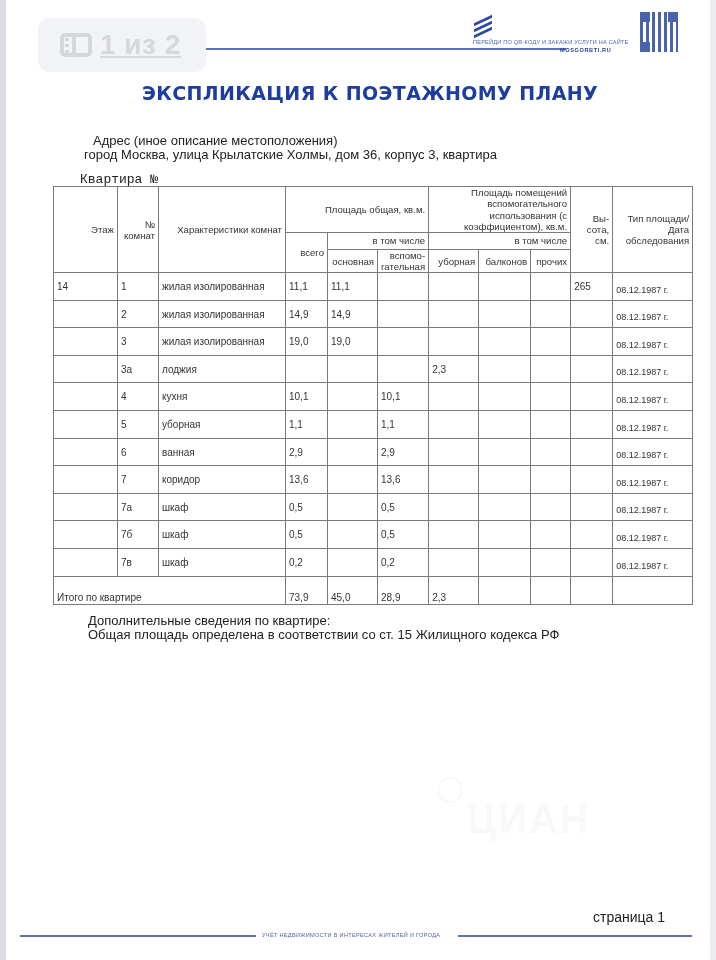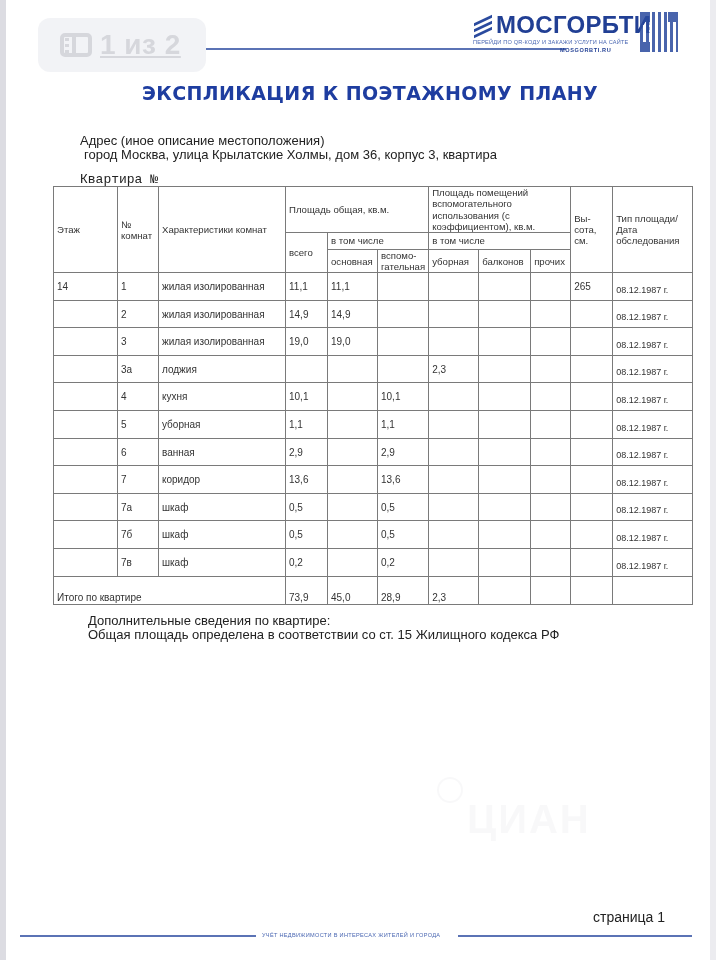--- a/index.html
+++ b/index.html
@@ -39,32 +39,32 @@
         repeating-linear-gradient(0deg, #ffffff 0 2px, transparent 2px 5px);
       opacity: 0.85;
     }
 
     .doc-title {
       position: absolute; left: 0; width: 716px; top: 82px; text-align: center;
       font-size: 19px; font-weight: 900; color: #1e3da0; letter-spacing: 0.4px;
       font-family: "DejaVu Sans", sans-serif; transform: translateX(12px);
     }
 
-    .addr-label { position: absolute; left: 80px; top: 133px; font-size: 13px; color: #222; }
+    .addr-label { position: absolute; left: 93px; top: 133px; font-size: 13px; color: #222; }
     .addr-value { position: absolute; left: 84px; top: 147px; font-size: 13px; color: #222; }
     .flat-label { position: absolute; left: 80px; top: 172px; font-size: 13px; color: #222; font-family: Liberation Mono, monospace; }
 
     table.expl {
       position: absolute; left: 53px; top: 186px; border-collapse: collapse;
       font-size: 9.6px; color: #333; table-layout: fixed;
     }
     table.expl td, table.expl th {
       border: 1px solid #7a7a7a; padding: 0 3px; font-weight: normal; box-sizing: border-box;
     }
-    table.expl th { text-align: left; line-height: 1.15; color: #333; }
+    table.expl th { text-align: right; line-height: 1.15; color: #333; }
     table.expl td { vertical-align: top; padding-top: 8px; font-size: 10px; }
     table.expl td.date { vertical-align: bottom; padding-bottom: 5px; font-size: 9px; }
     table.expl tr.body-row { height: 27.6px; }
     table.expl tr.total-row { height: 28px; }
     table.expl tr.total-row td { vertical-align: middle; padding-top: 14px; margin-top: 36px; }
 
     .extra-label { position: absolute; left: 88px; top: 613px; font-size: 13px; color: #222; }
     .extra-note { position: absolute; left: 88px; top: 627px; font-size: 13px; color: #222; }
 
     .watermark { position: absolute; left: 415px; top: 775px; width: 200px; height: 80px; opacity: 0.5; }
@@ -92,21 +92,20 @@
 </div>
 
 <div class="top-line"></div>
 
 <div class="logo">
   <div class="logo-mark">
     <span style="top:4px"></span>
       <span style="top:10px"></span>
       <span style="top:16px"></span>
   </div>
-  <div class="logo-name">МОСГОРБТИ</div>
   <div class="logo-tag">ПЕРЕЙДИ ПО QR-КОДУ И ЗАКАЖИ УСЛУГИ НА САЙТЕ</div>
   <div class="logo-site">MOSGORBTI.RU</div>
 </div>
 <div class="qr"></div>
 
 <div class="doc-title">ЭКСПЛИКАЦИЯ К ПОЭТАЖНОМУ ПЛАНУ</div>
 
 <div class="addr-label">Адрес (иное описание местоположения)</div>
 <div class="addr-value">город Москва, улица Крылатские Холмы, дом 36, корпус 3, квартира</div>
 <div class="flat-label">Квартира №</div>

